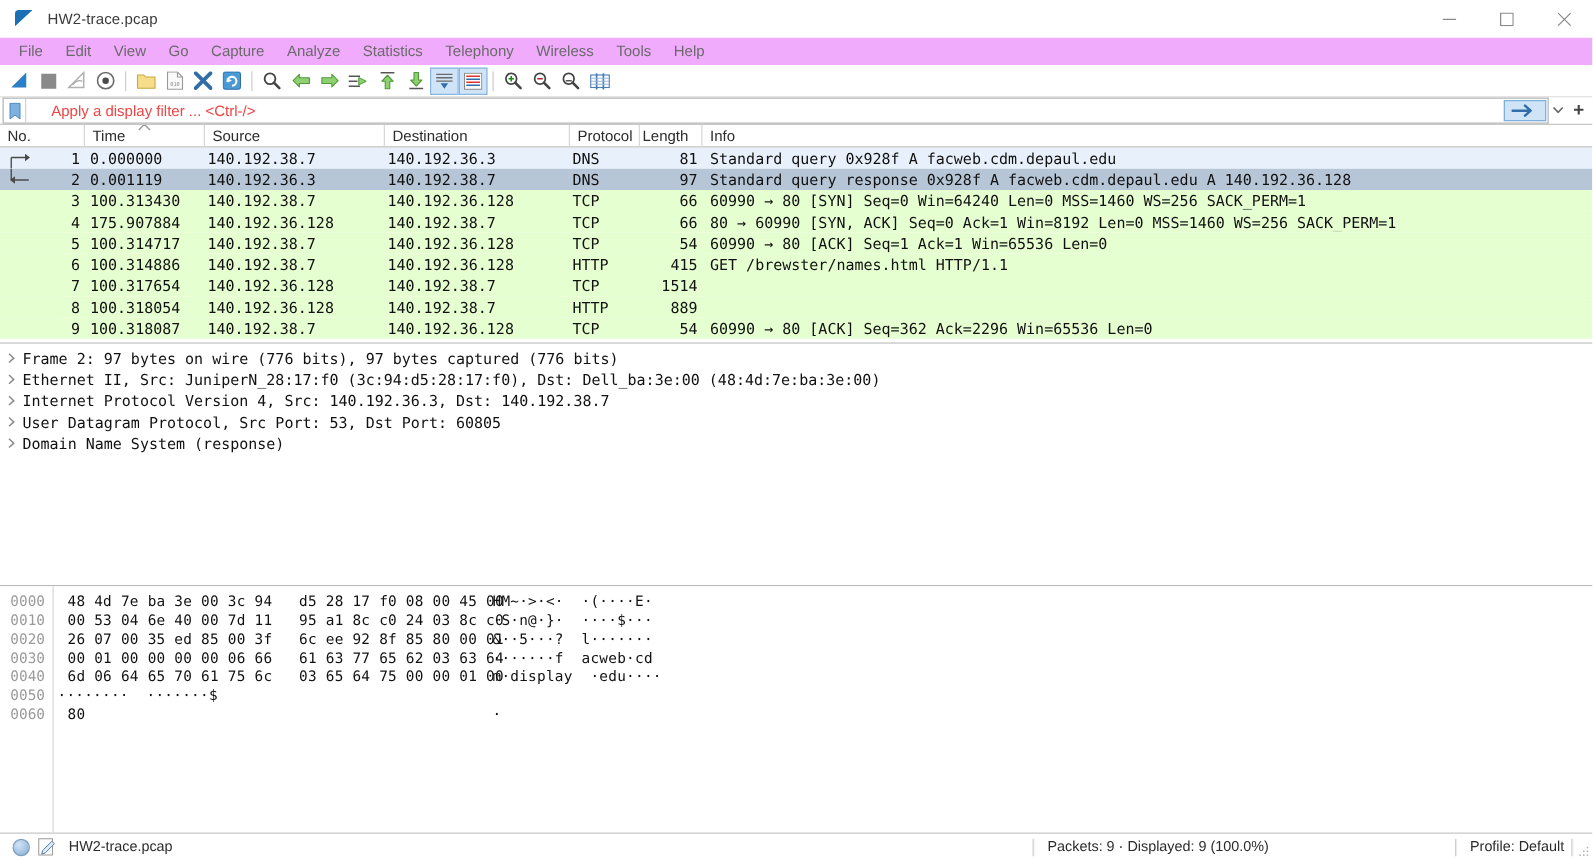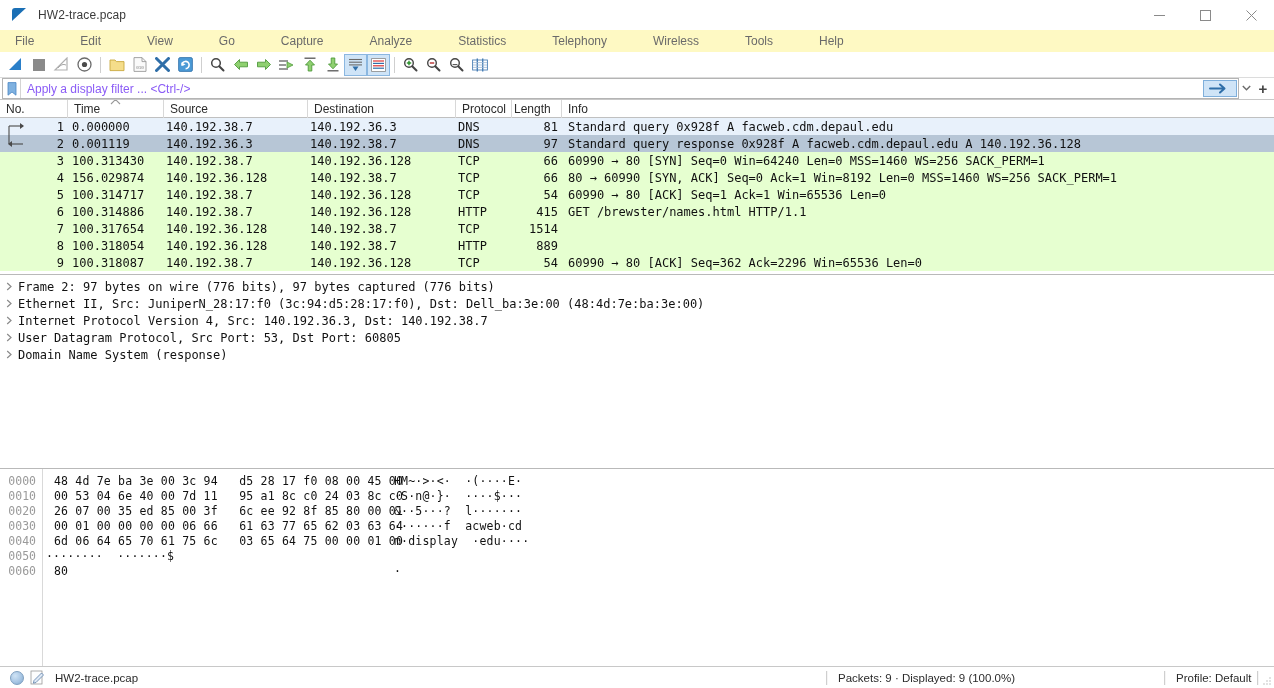--- a/index.html
+++ b/index.html
@@ -48,24 +48,23 @@
   .win-btn {
     width: 46px; height: 30px;
     display: flex; align-items: center; justify-content: center;
     cursor: default;
   }
   .win-btn svg { display: block; }
 
   
   .menubar {
     height: 22px; min-height: 22px;
-    background: #fef9c3;
+    background: #f0abfc;
     display: flex; align-items: center;
     padding-left: 6px;
-    gap: 28px;
   }
   .menu-item {
     font-size: 12px; color: #6a6a6a;
     padding: 2px 9px;
     cursor: default; white-space: nowrap;
   }
 
   
   .toolbar {
     height: 26px; min-height: 26px;
@@ -105,23 +104,23 @@
     height: 21px;
   }
   .filter-bookmark {
     width: 18px; height: 19px;
     display: flex; align-items: center; justify-content: center;
     border-right: 1px solid #d4d4d4;
     flex: 0 0 auto;
   }
   .filter-placeholder {
     flex: 1;
-    font-size: 12px; color: #8b5cf6;
+    font-size: 12px; color: #ef4444;
     padding-left: 6px;
-    white-space: nowrap; overflow: hidden;
+    white-space: nowrap; overflow: hidden; margin-left: 14px;
   }
   .filter-apply {
     width: 34px; height: 17px;
     background: #cfe4f7;
     border: 1px solid #7fafdb;
     display: flex; align-items: center; justify-content: center;
     margin-right: 1px;
     flex: 0 0 auto;
   }
   .filter-chevron {
@@ -547,21 +546,21 @@
           <div class="pc pc-time">100.313430</div>
           <div class="pc pc-src">140.192.38.7</div>
           <div class="pc pc-dst">140.192.36.128</div>
           <div class="pc pc-proto">TCP</div>
           <div class="pc pc-len">66</div>
           <div class="pc pc-info">60990 → 80 [SYN] Seq=0 Win=64240 Len=0 MSS=1460 WS=256 SACK_PERM=1</div>
         </div>
         <div class="prow c-tcp">
           <div class="pc pc-marker"></div>
           <div class="pc pc-no">4</div>
-          <div class="pc pc-time">156.029874</div>
+          <div class="pc pc-time">175.907884</div>
           <div class="pc pc-src">140.192.36.128</div>
           <div class="pc pc-dst">140.192.38.7</div>
           <div class="pc pc-proto">TCP</div>
           <div class="pc pc-len">66</div>
           <div class="pc pc-info">80 → 60990 [SYN, ACK] Seq=0 Ack=1 Win=8192 Len=0 MSS=1460 WS=256 SACK_PERM=1</div>
         </div>
         <div class="prow c-tcp">
           <div class="pc pc-marker"></div>
           <div class="pc pc-no">5</div>
           <div class="pc pc-time">100.314717</div>

